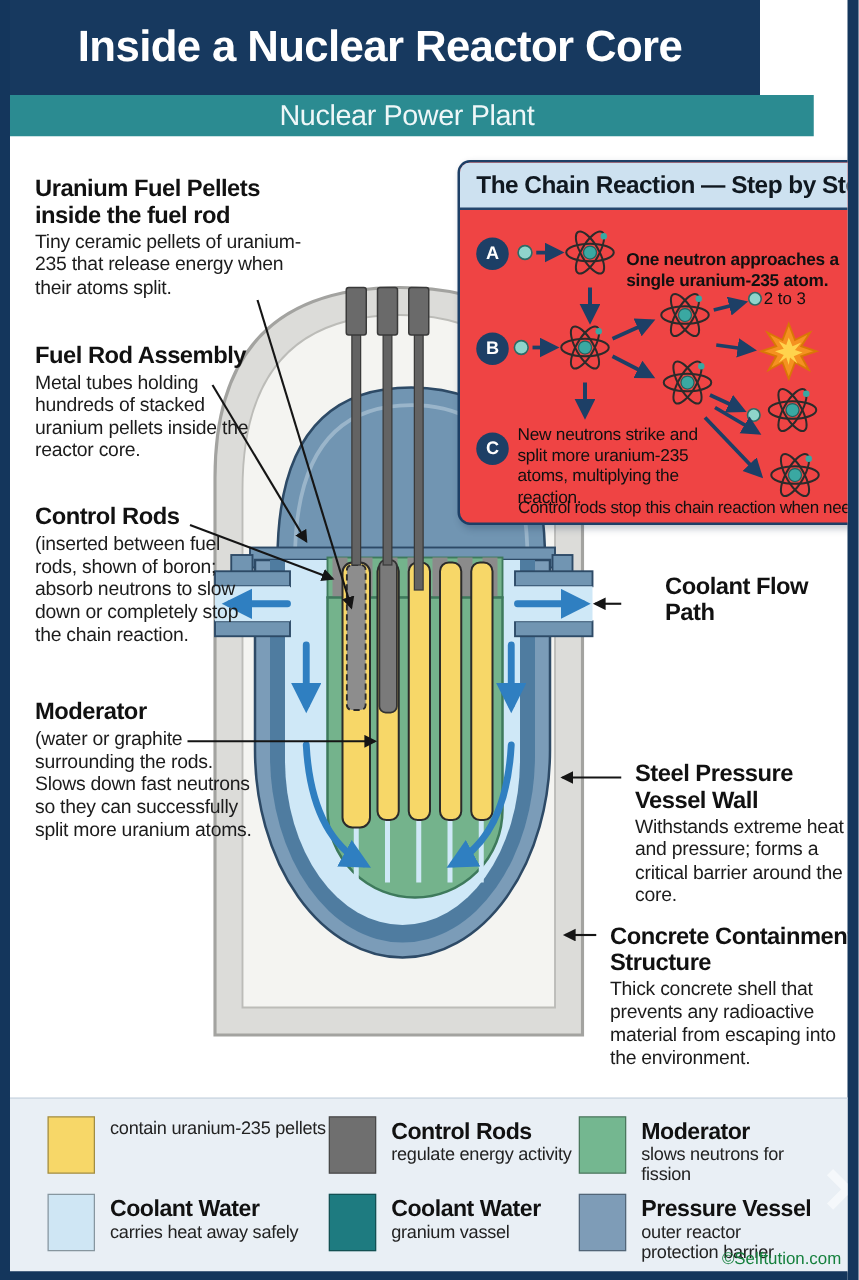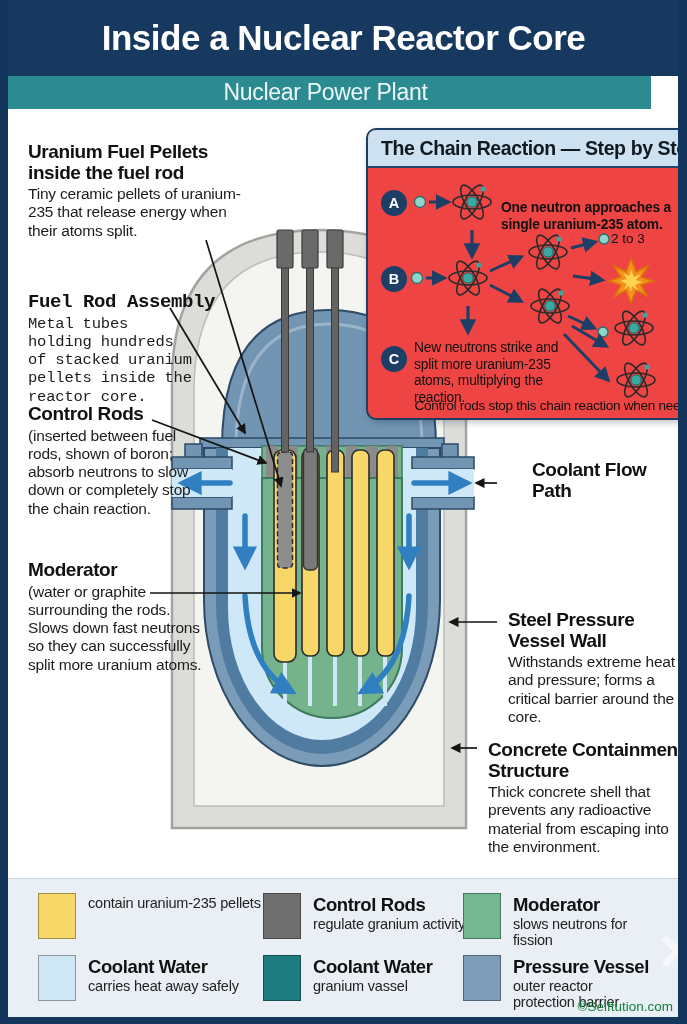--- a/index.html
+++ b/index.html
@@ -1,20 +1,20 @@
 <!DOCTYPE html>
 <html><head>
 <meta charset="utf-8">
 <style>
   html,body{margin:0;padding:0;}
   body{font-family:"Liberation Sans","DejaVu Sans",sans-serif;background:#fff;}
   #stage{position:relative;width:687px;height:1024px;overflow:hidden;background:#fff;
          border-left:8px solid #14365c;border-right:9px solid #14365c;box-sizing:border-box;}
   
-  .hd{position:absolute;left:-8px;top:0;width:687px;height:76px;background:#17395f;
+  .hd{position:absolute;left:-8px;top:0;width:608px;height:76px;background:#17395f;
       display:flex;align-items:center;justify-content:center;}
   .hd h1{margin:0;color:#fff;font-size:35px;font-weight:bold;letter-spacing:-0.5px;}
   .sub{position:absolute;left:-8px;top:76px;width:651px;height:33px;background:#2b8b91;
        display:flex;align-items:center;justify-content:center;}
   .sub div{color:#eef7f8;font-size:23px;letter-spacing:-0.3px;}
   
   #art{position:absolute;left:-8px;top:0;width:687px;height:1024px;}
   
   .co{position:absolute;color:#1a1a1a;}
   .co h3{margin:0 0 2px 0;font-size:19px;line-height:1.08;font-weight:bold;letter-spacing:-0.4px;color:#111;}
@@ -158,21 +158,21 @@
     <h1>Inside a Nuclear Reactor Core</h1>
   </div>
   <div class="sub">
     <div>Nuclear Power Plant</div>
   </div>
 
   <div class="co" style="left:20px;top:142px;width:228px;">
     <h3>Uranium Fuel Pellets inside the fuel rod</h3>
     <p style="width:222px;">Tiny ceramic pellets of uranium-235 that release energy when their atoms split.</p>
   </div>
-  <div class="co" style="left:20px;top:292px;width:200px;font-family:Liberation Mono, monospace;">
+  <div class="co" style="left:20px;top:275px;width:200px;">
     <h3>Fuel Rod Assembly</h3>
     <p style="width:172px;">Metal tubes holding hundreds of stacked uranium pellets inside the reactor core.</p>
   </div>
   <div class="co" style="left:20px;top:404px;width:185px;">
     <h3>Control Rods</h3>
     <p style="width:172px;">(inserted between fuel rods, shown of boron; absorb neutrons to slow down or completely stop the chain reaction.</p>
   </div>
   <div class="co" style="left:20px;top:560px;width:185px;">
     <h3>Moderator</h3>
     <p style="width:178px;">(water or graphite surrounding the rods. Slows down fast neutrons so they can successfully split more uranium atoms.</p>
@@ -245,21 +245,21 @@
     <div class="li" style="left:38px;top:14px;">
       <div class="sw" style="background-color: rgb(247, 215, 104);"></div>
       <div class="lt">
         <span>contain uranium-235 pellets</span>
         </div>
     </div>
     <div class="li" style="left:263px;top:14px;">
       <div class="sw" style="background-color: rgb(111, 111, 111);"></div>
       <div class="lt">
           <b>Control Rods</b>
-        <span>regulate granium activity</span>
+        <span>regulate energy activity</span>
         </div>
     </div>
     <div class="li" style="left:463px;top:14px;">
       <div class="sw" style="background-color: rgb(116, 183, 144);"></div>
       <div class="lt" style="width:150px;">
           <b>Moderator</b>
         <span>slows neutrons for fission</span>
         </div>
     </div>
     <div class="li" style="left:38px;top:76px;">

